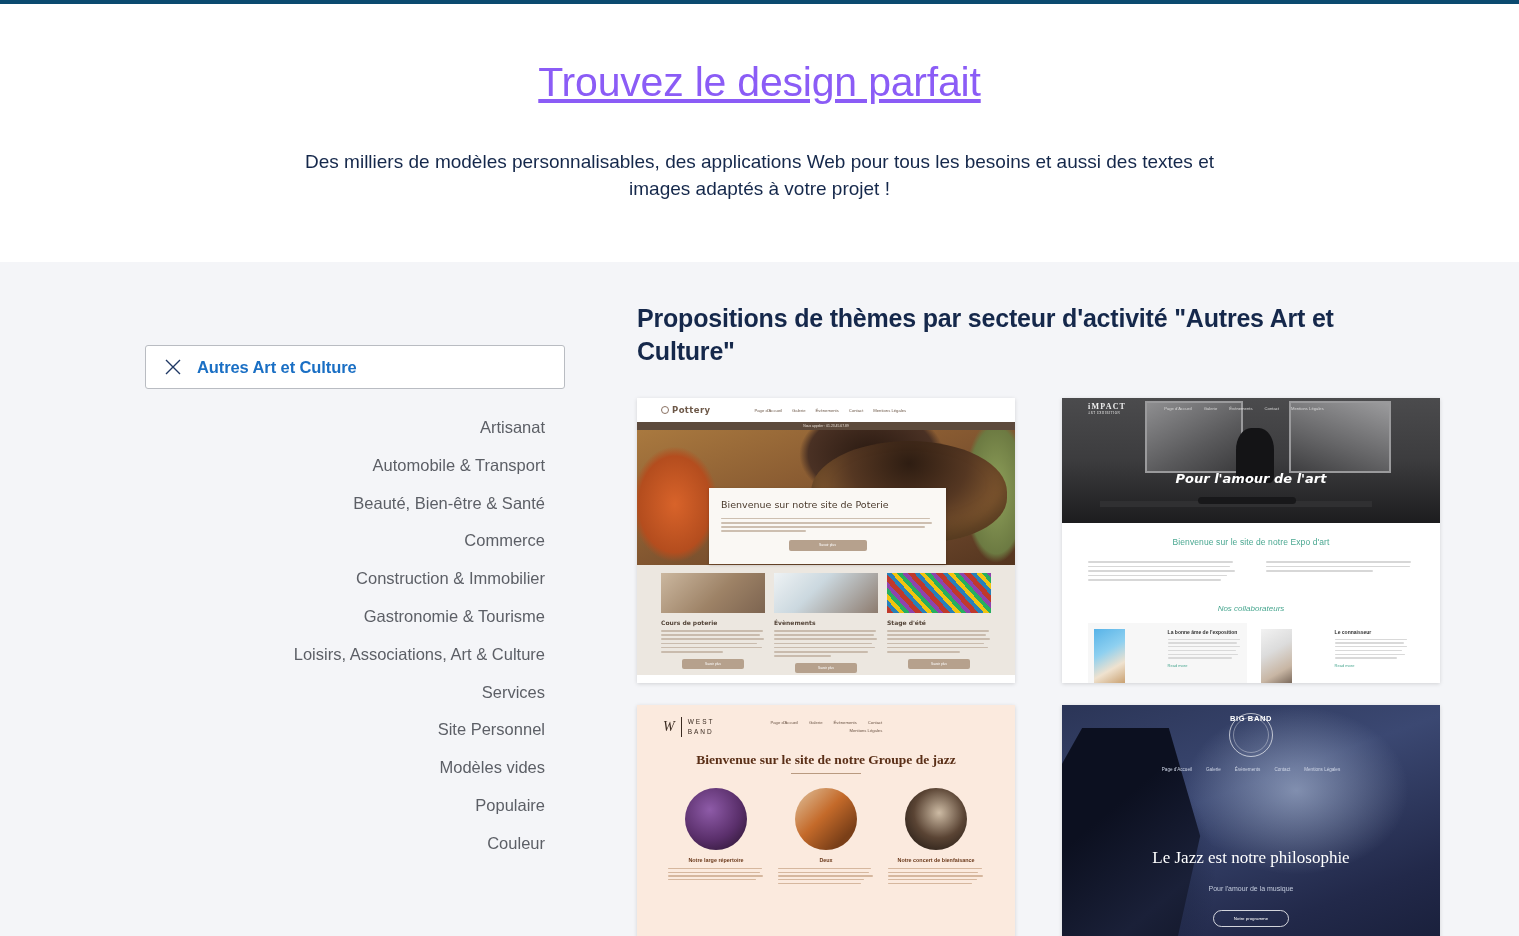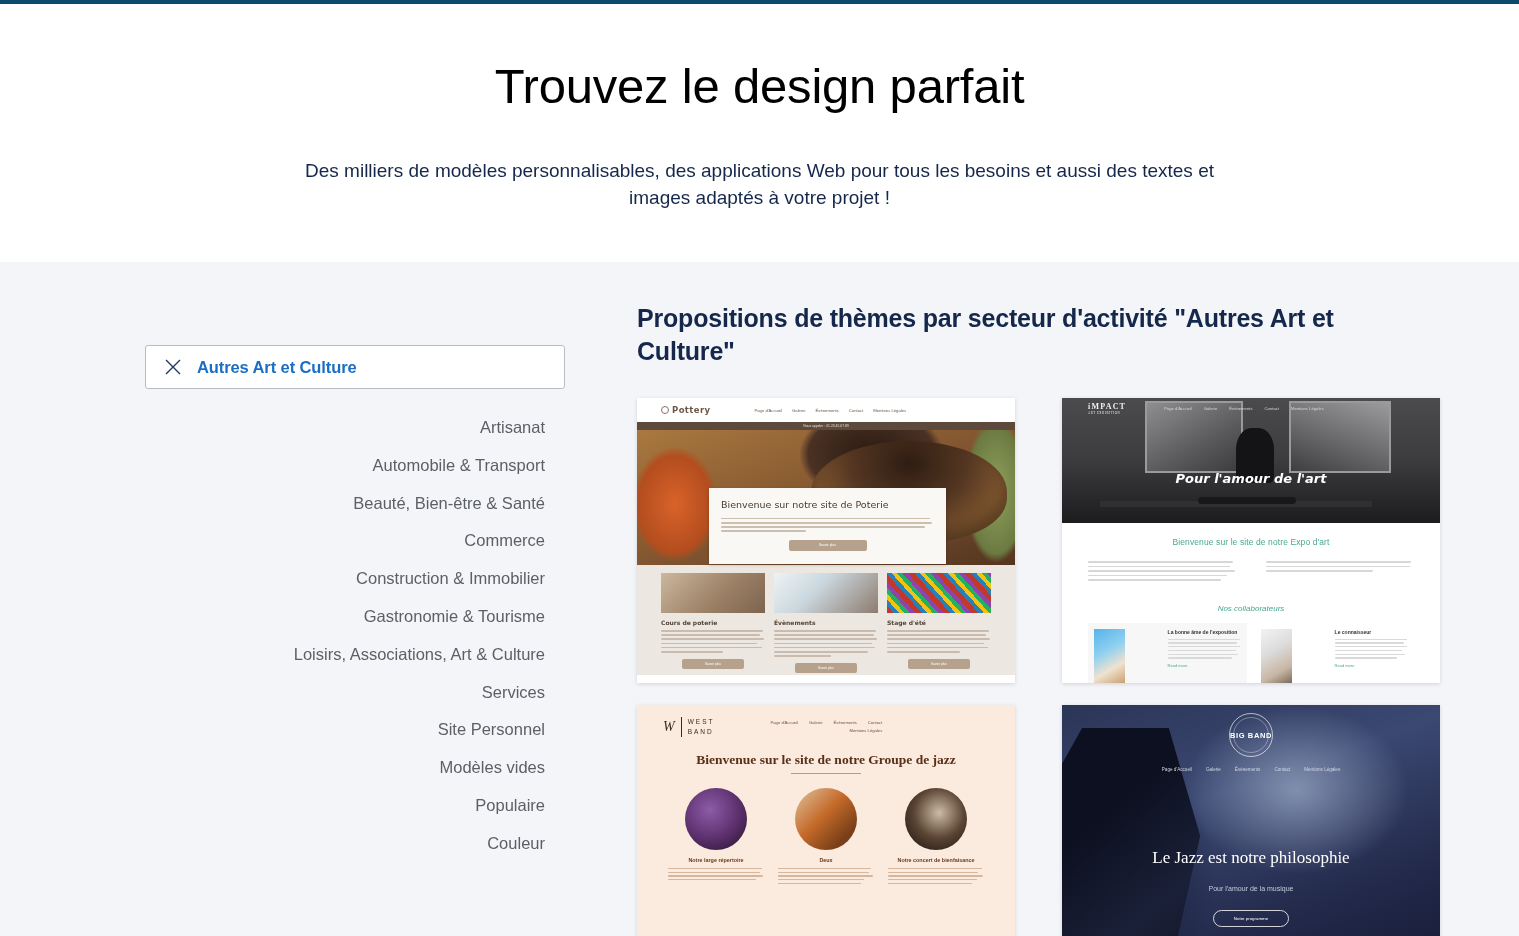--- a/index.html
+++ b/index.html
@@ -13,25 +13,26 @@
   .top-bar { height: 4px; background: #0b4a6f; width: 100%; }
 
   
   .hero {
     background: #ffffff;
     height: 258px;
     padding-top: 56px;
     text-align: center;
   }
   .hero-title {
-    font-size: 49px;
+    font-size: 41px;
     font-weight: 400;
-    color: #000000;
+    color: #8b5cf6;
     letter-spacing: -0.2px;
     line-height: 1.1;
+    text-decoration: underline;
   }
   .hero-sub {
     margin: 44px auto 0;
     width: 930px;
     font-size: 19px;
     line-height: 1.42;
     color: #15284b;
     font-weight: 400;
   }
 
@@ -220,21 +221,21 @@
     background:
       radial-gradient(ellipse 160px 120px at 62% 30%, rgba(190,205,230,.55), transparent 70%),
       radial-gradient(ellipse 120px 160px at 18% 60%, rgba(20,28,55,.9), transparent 72%),
       linear-gradient(160deg,#2b3557 0%, #3b4872 35%, #22294a 70%, #141a32 100%);
     overflow:hidden;}
   .b-sax{ position:absolute; left:-4%; top:8%; width:52%; height:100%;
     background: linear-gradient(140deg,#0c1020 30%, #1a2038 60%, #0a0d18 100%);
     clip-path: polygon(18% 0, 62% 0, 78% 38%, 58% 100%, 0 100%, 0 22%); }
   .b-logo{ position:absolute; left:0; right:0; top:8px; text-align:center; z-index:3;}
   .b-seal{ width:44px;height:44px;border:1px solid rgba(255,255,255,.65);border-radius:50%;
-    margin:0 auto; display:flex;align-items:center;justify-content:center; position:relative;}
+    margin:0 auto; display:flex;justify-content:center; position:relative;}
   .b-seal:before{content:"";position:absolute;inset:3px;border:1px solid rgba(255,255,255,.35);border-radius:50%;}
   .b-seal span{ font-size:7.5px; color:#fff; font-weight:700; letter-spacing:.6px;}
   .b-menu{ display:flex; gap:14px; justify-content:center; margin-top:10px;}
   .b-menu span{ font-size:4.6px;color:#cfd6e6;}
   .b-h1{ position:absolute; left:0;right:0; top:50%; text-align:center; z-index:3;
     font-size:17px; color:#fff; font-family:"Liberation Serif",serif;}
   .b-h2{ position:absolute;left:0;right:0; top:63%; text-align:center; z-index:3;
     font-size:7px; color:#c4ccdd;}
   .b-btn{ position:absolute; left:50%; transform:translateX(-50%); top:72%; z-index:3;
     width:76px;height:17px;border:1px solid rgba(255,255,255,.8);border-radius:9px;

